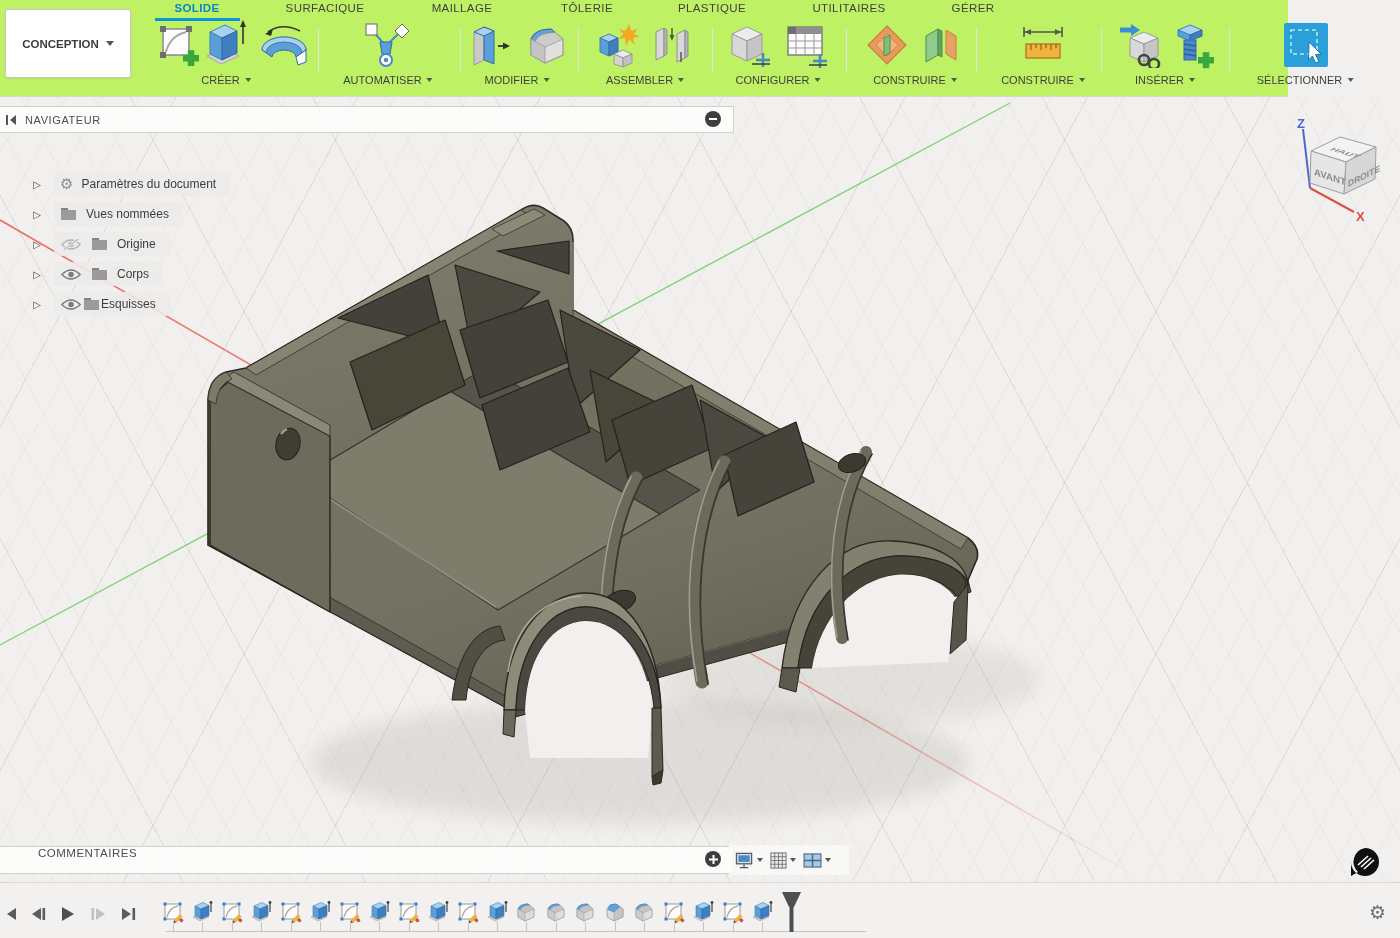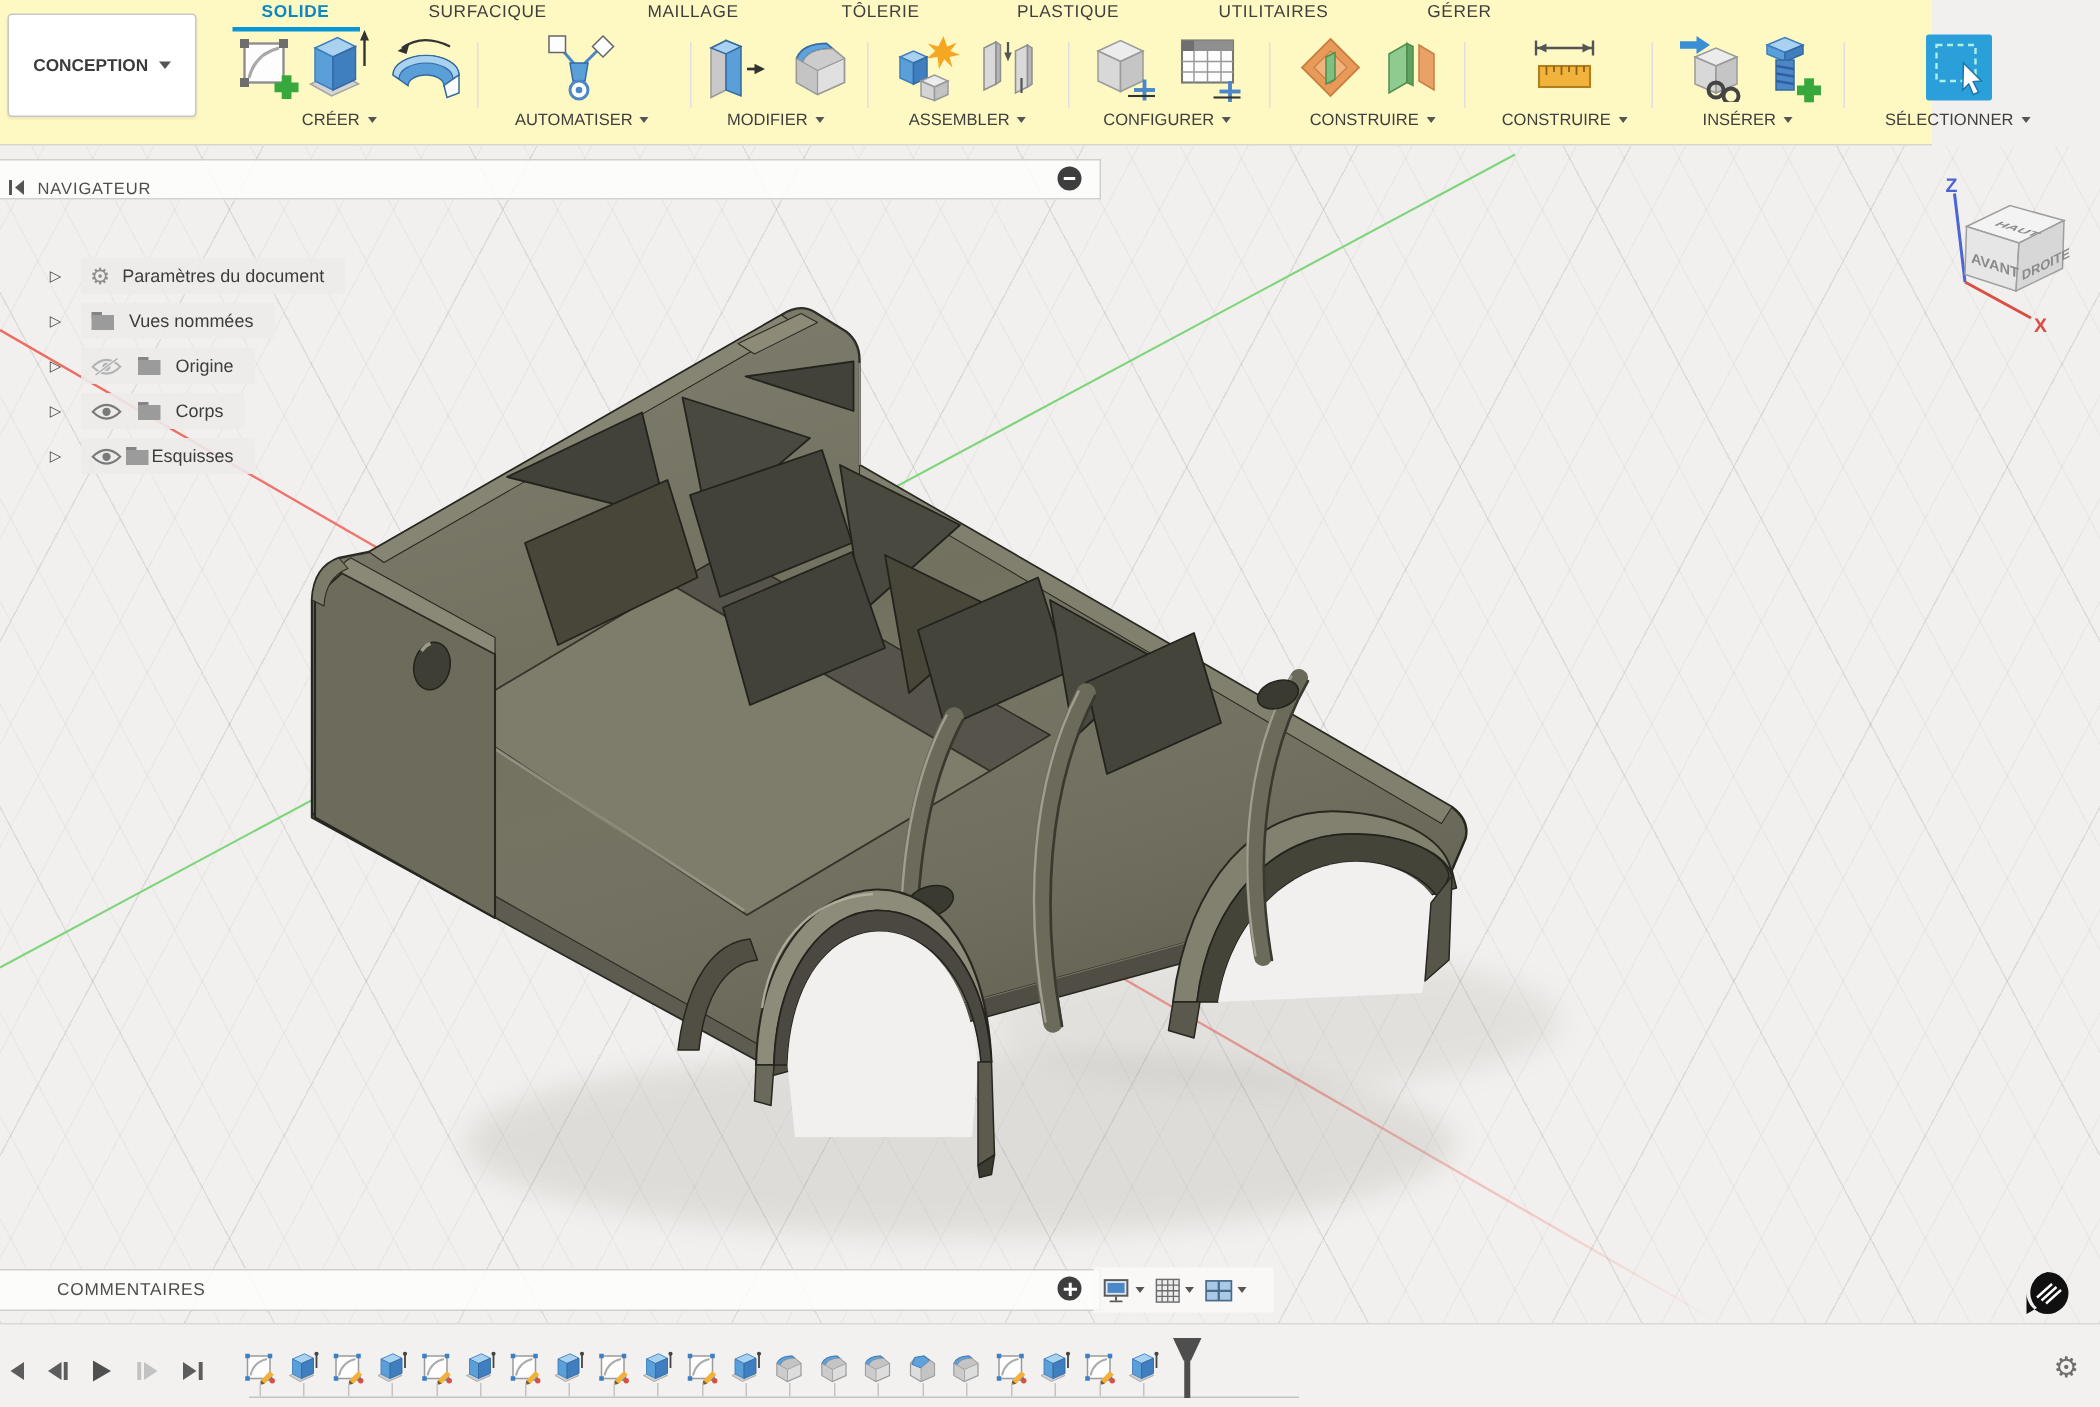--- a/index.html
+++ b/index.html
@@ -1,21 +1,21 @@
 <!DOCTYPE html>
 <html><head>
 <meta charset="utf-8">
 <style>
   * { margin:0; padding:0; box-sizing:border-box; }
   html,body { width:1400px; height:938px; overflow:hidden; background:#f2f0ee;
     font-family:"Liberation Sans", sans-serif; -webkit-font-smoothing:antialiased; }
   .abs { position:absolute; }
 
   
-  #toolbar { position:absolute; left:0; top:0; width:1288px; height:97px; background:#fef9c3;
+  #toolbar { position:absolute; left:0; top:0; width:1288px; height:97px; background:#bef264;
     border-bottom:1px solid #d8d6d4; z-index:40; }
   .tab { position:absolute; top:2px; transform:translateX(-50%); font-size:11.5px; color:#3f3f3f;
     letter-spacing:.4px; cursor:default; white-space:nowrap; }
   .tab.active { color:#0a87c4; font-weight:bold; }
   #tab-underline { position:absolute; left:155px; top:18px; width:85px; height:3px; background:#0696d7; }
   #conception-btn { position:absolute; left:5px; top:9px; width:126px; height:69px; background:#fff;
     border:1px solid #c9c7c5; border-radius:3px; box-shadow:0 1px 2px rgba(0,0,0,.08);
     font-size:11.5px; font-weight:bold; color:#3c3c3c; display:flex; align-items:center; justify-content:center; gap:7px; }
   .caret-down { width:0; height:0; border-left:4px solid transparent; border-right:4px solid transparent;
     border-top:5px solid #555; display:inline-block; }
@@ -30,36 +30,36 @@
     background-image:
       repeating-linear-gradient(62deg,  rgba(95,92,86,.085) 0 1px, transparent 1px 161px),
       repeating-linear-gradient(-62deg, rgba(95,92,86,.085) 0 1px, transparent 1px 161px),
       repeating-linear-gradient(62deg,  rgba(95,92,86,.05) 0 1px, transparent 1px 32.2px),
       repeating-linear-gradient(-62deg, rgba(95,92,86,.05) 0 1px, transparent 1px 32.2px);
     overflow:hidden; }
   #scene { position:absolute; left:0; top:-97px; width:1400px; height:938px; pointer-events:none; }
 
   
   #nav-bar { position:absolute; left:0; top:9px; width:734px; height:27px; background:rgba(253,253,253,.88);
-    border:1px solid #d2d0ce; border-left:none; display:flex; align-items:flex-end; }
+    border:1px solid #d2d0ce; border-left:none; display:flex; align-items:center; }
   #nav-title { font-size:11px; letter-spacing:.6px; color:#4d4d4d; margin-left:7px; }
   .circle-btn { position:absolute; width:16px; height:16px; border-radius:50%; background:#3e3e3e;
     color:#fff; display:flex; align-items:center; justify-content:center; cursor:pointer; }
   .tree-row { position:absolute; left:0; height:26px; display:flex; align-items:center; }
   .tw { width:14px; text-align:center; font-size:10px; color:#4a4a4a; margin-left:30px; cursor:pointer; }
   .pill { background:rgba(236,235,233,.9); border-radius:1px; display:flex; align-items:center;
     height:24px; padding:0 10px 0 6px; font-size:12px; color:#3d3d3d; }
   .root-tri { margin-left:8px; width:0; height:0; border-top:9px solid #3d3d3d; border-right:9px solid transparent;
     transform:rotate(-90deg); cursor:pointer; }
   #doc-pill { background:#808080; color:#ffffff; font-weight:bold; height:22px; padding:0 12px;
     display:flex; align-items:center; font-size:12px; }
 
   
   #comments-bar { position:absolute; left:0; top:749px; width:734px; height:28px; background:rgba(253,253,253,.88);
-    border:1px solid #d2d0ce; border-left:none; display:flex; align-items:center; }
+    border:1px solid #d2d0ce; border-left:none; display:flex; }
   #comments-title { font-size:11.5px; letter-spacing:.5px; color:#4d4d4d; margin-left:38px; }
   #view-controls { position:absolute; left:729px; top:748px; width:120px; height:30px;
     background:rgba(250,250,249,.8); display:flex; align-items:center; gap:3px; padding-left:6px; }
   .vc-caret { width:0;height:0;border-left:3.5px solid transparent;border-right:3.5px solid transparent;
     border-top:4px solid #555; margin-right:4px; cursor:pointer; }
 
   
   #timeline { position:absolute; left:0; top:882px; width:1400px; height:56px; background:#f3f1ef;
     border-top:1px solid #dbd9d7; z-index:30; }
   .pb { position:absolute; top:21px; width:20px; height:20px; cursor:pointer; }

